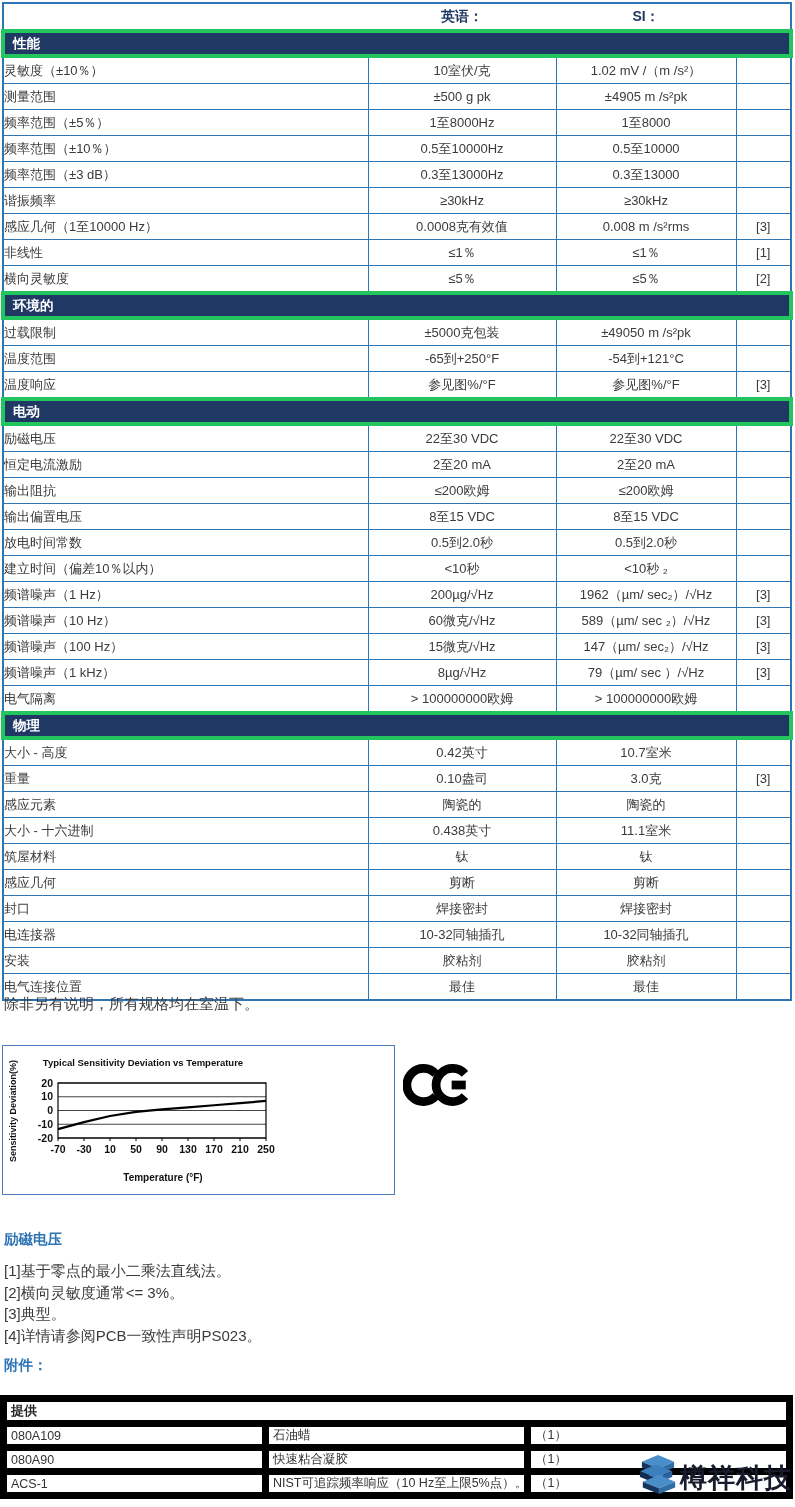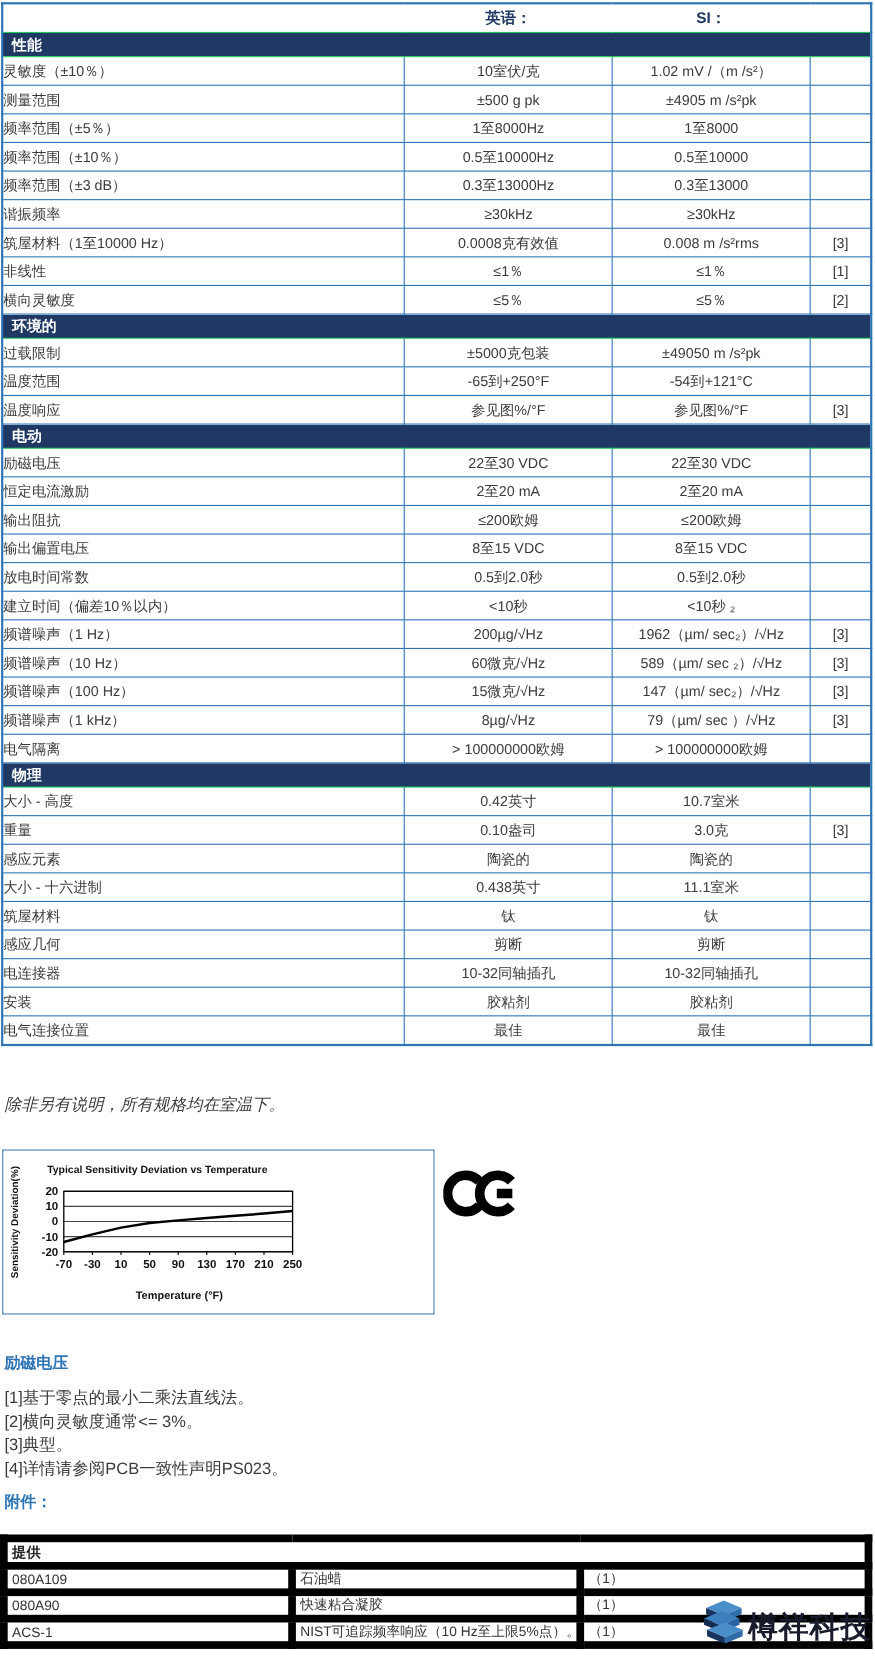--- a/index.html
+++ b/index.html
@@ -2,27 +2,27 @@
 <html><head>
 <meta charset="utf-8">
 <style>
   html,body{margin:0;padding:0;background:#fff;}
   body{width:795px;height:1507px;position:relative;font-family:"Liberation Sans","DejaVu Sans",sans-serif;}
 
   
   table.spec{position:absolute;left:1px;top:2px;width:792px;border-collapse:collapse;border:2px solid #2E75B6;table-layout:fixed;}
   table.spec td{border:1px solid #2E75B6;font-size:13px;color:#3b3b3b;height:25px;padding:0;overflow:hidden;white-space:nowrap;}
   tr.toprow td{border:none;height:25px;font-weight:bold;color:#1F3864;font-size:14px;text-align:center;background:#fff;}
-  tr.section-row td{background:#1F3864;color:#fff;font-weight:bold;font-size:13.5px;height:21px;padding-left:8px;border:1px solid #22c55e;}
+  tr.section-row td{background:#1F3864;color:#fff;font-weight:bold;font-size:13.5px;height:21px;padding-left:8px;border:4px solid #22c55e;}
   td.c-label{padding-left:10px;}
   td.c-english,td.c-si{text-align:center;}
   td.c-note{text-align:center;font-size:12px;}
 
   
-  .room-note{position:absolute;left:4px;top:995px;font-size:15px;color:#3b3b3b;font-style:italic;}
+  .room-note{position:absolute;left:4px;top:995px;font-size:15px;color:#3b3b3b;}
 
   
   .chart-box{position:absolute;left:2px;top:1045px;width:391px;height:148px;border:1px solid #4a7ebb;background:#fff;}
   .chart-box svg{display:block;}
   .ct-title{font-size:9.5px;font-weight:bold;fill:#111;}
   .ct-axis{font-size:9px;font-weight:bold;fill:#111;}
   .ct-axis2{font-size:10px;font-weight:bold;fill:#111;}
   .ct-tick{font-size:10.5px;font-weight:bold;fill:#111;}
 
   
@@ -87,21 +87,21 @@
         <td class="c-si">0.3至13000</td>
         <td class="c-note"></td>
       </tr>
       <tr>
         <td class="c-label">谐振频率</td>
         <td class="c-english">≥30kHz</td>
         <td class="c-si">≥30kHz</td>
         <td class="c-note"></td>
       </tr>
       <tr>
-        <td class="c-label">筑屋材料（1至10000 Hz）</td>
+        <td class="c-label">感应几何（1至10000 Hz）</td>
         <td class="c-english">0.0008克有效值</td>
         <td class="c-si">0.008 m /s²rms</td>
         <td class="c-note">[3]</td>
       </tr>
       <tr>
         <td class="c-label">非线性</td>
         <td class="c-english">≤1％</td>
         <td class="c-si">≤1％</td>
         <td class="c-note">[1]</td>
       </tr>
@@ -231,20 +231,26 @@
       <tr>
         <td class="c-label">筑屋材料</td>
         <td class="c-english">钛</td>
         <td class="c-si">钛</td>
         <td class="c-note"></td>
       </tr>
       <tr>
         <td class="c-label">感应几何</td>
         <td class="c-english">剪断</td>
         <td class="c-si">剪断</td>
+        <td class="c-note"></td>
+      </tr>
+      <tr>
+        <td class="c-label">封口</td>
+        <td class="c-english">焊接密封</td>
+        <td class="c-si">焊接密封</td>
         <td class="c-note"></td>
       </tr>
       <tr>
         <td class="c-label">电连接器</td>
         <td class="c-english">10-32同轴插孔</td>
         <td class="c-si">10-32同轴插孔</td>
         <td class="c-note"></td>
       </tr>
       <tr>
         <td class="c-label">安装</td>

